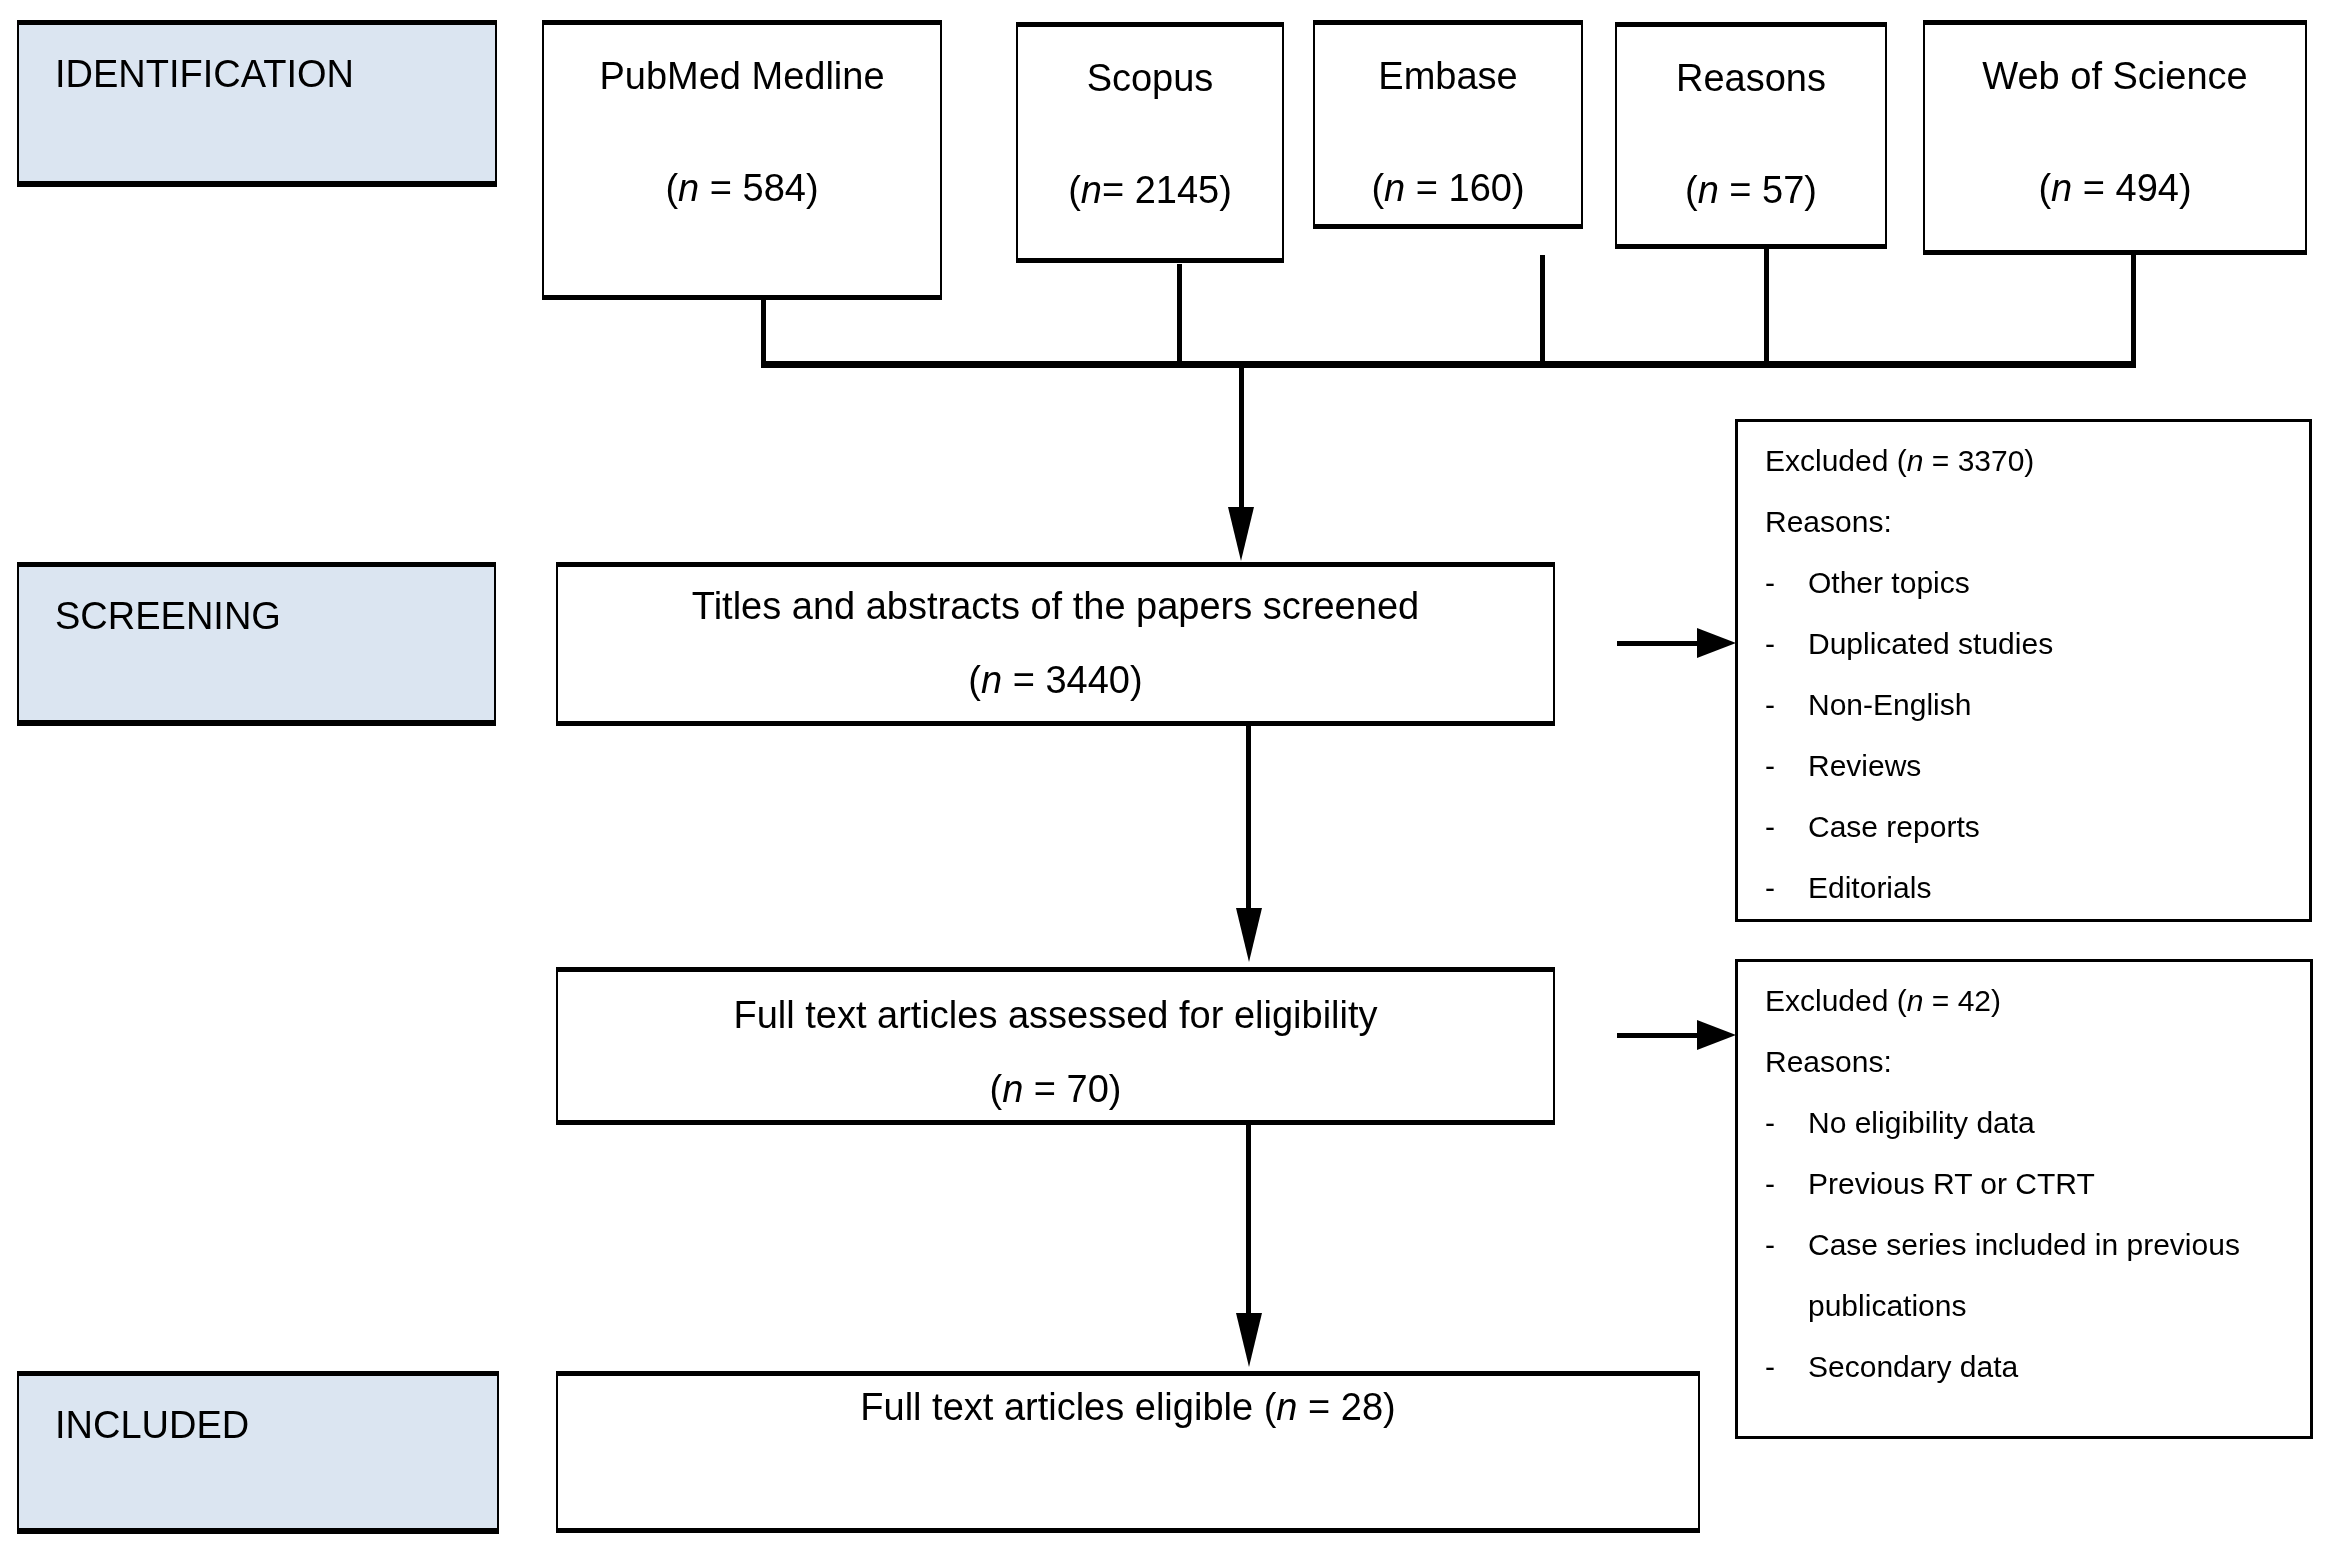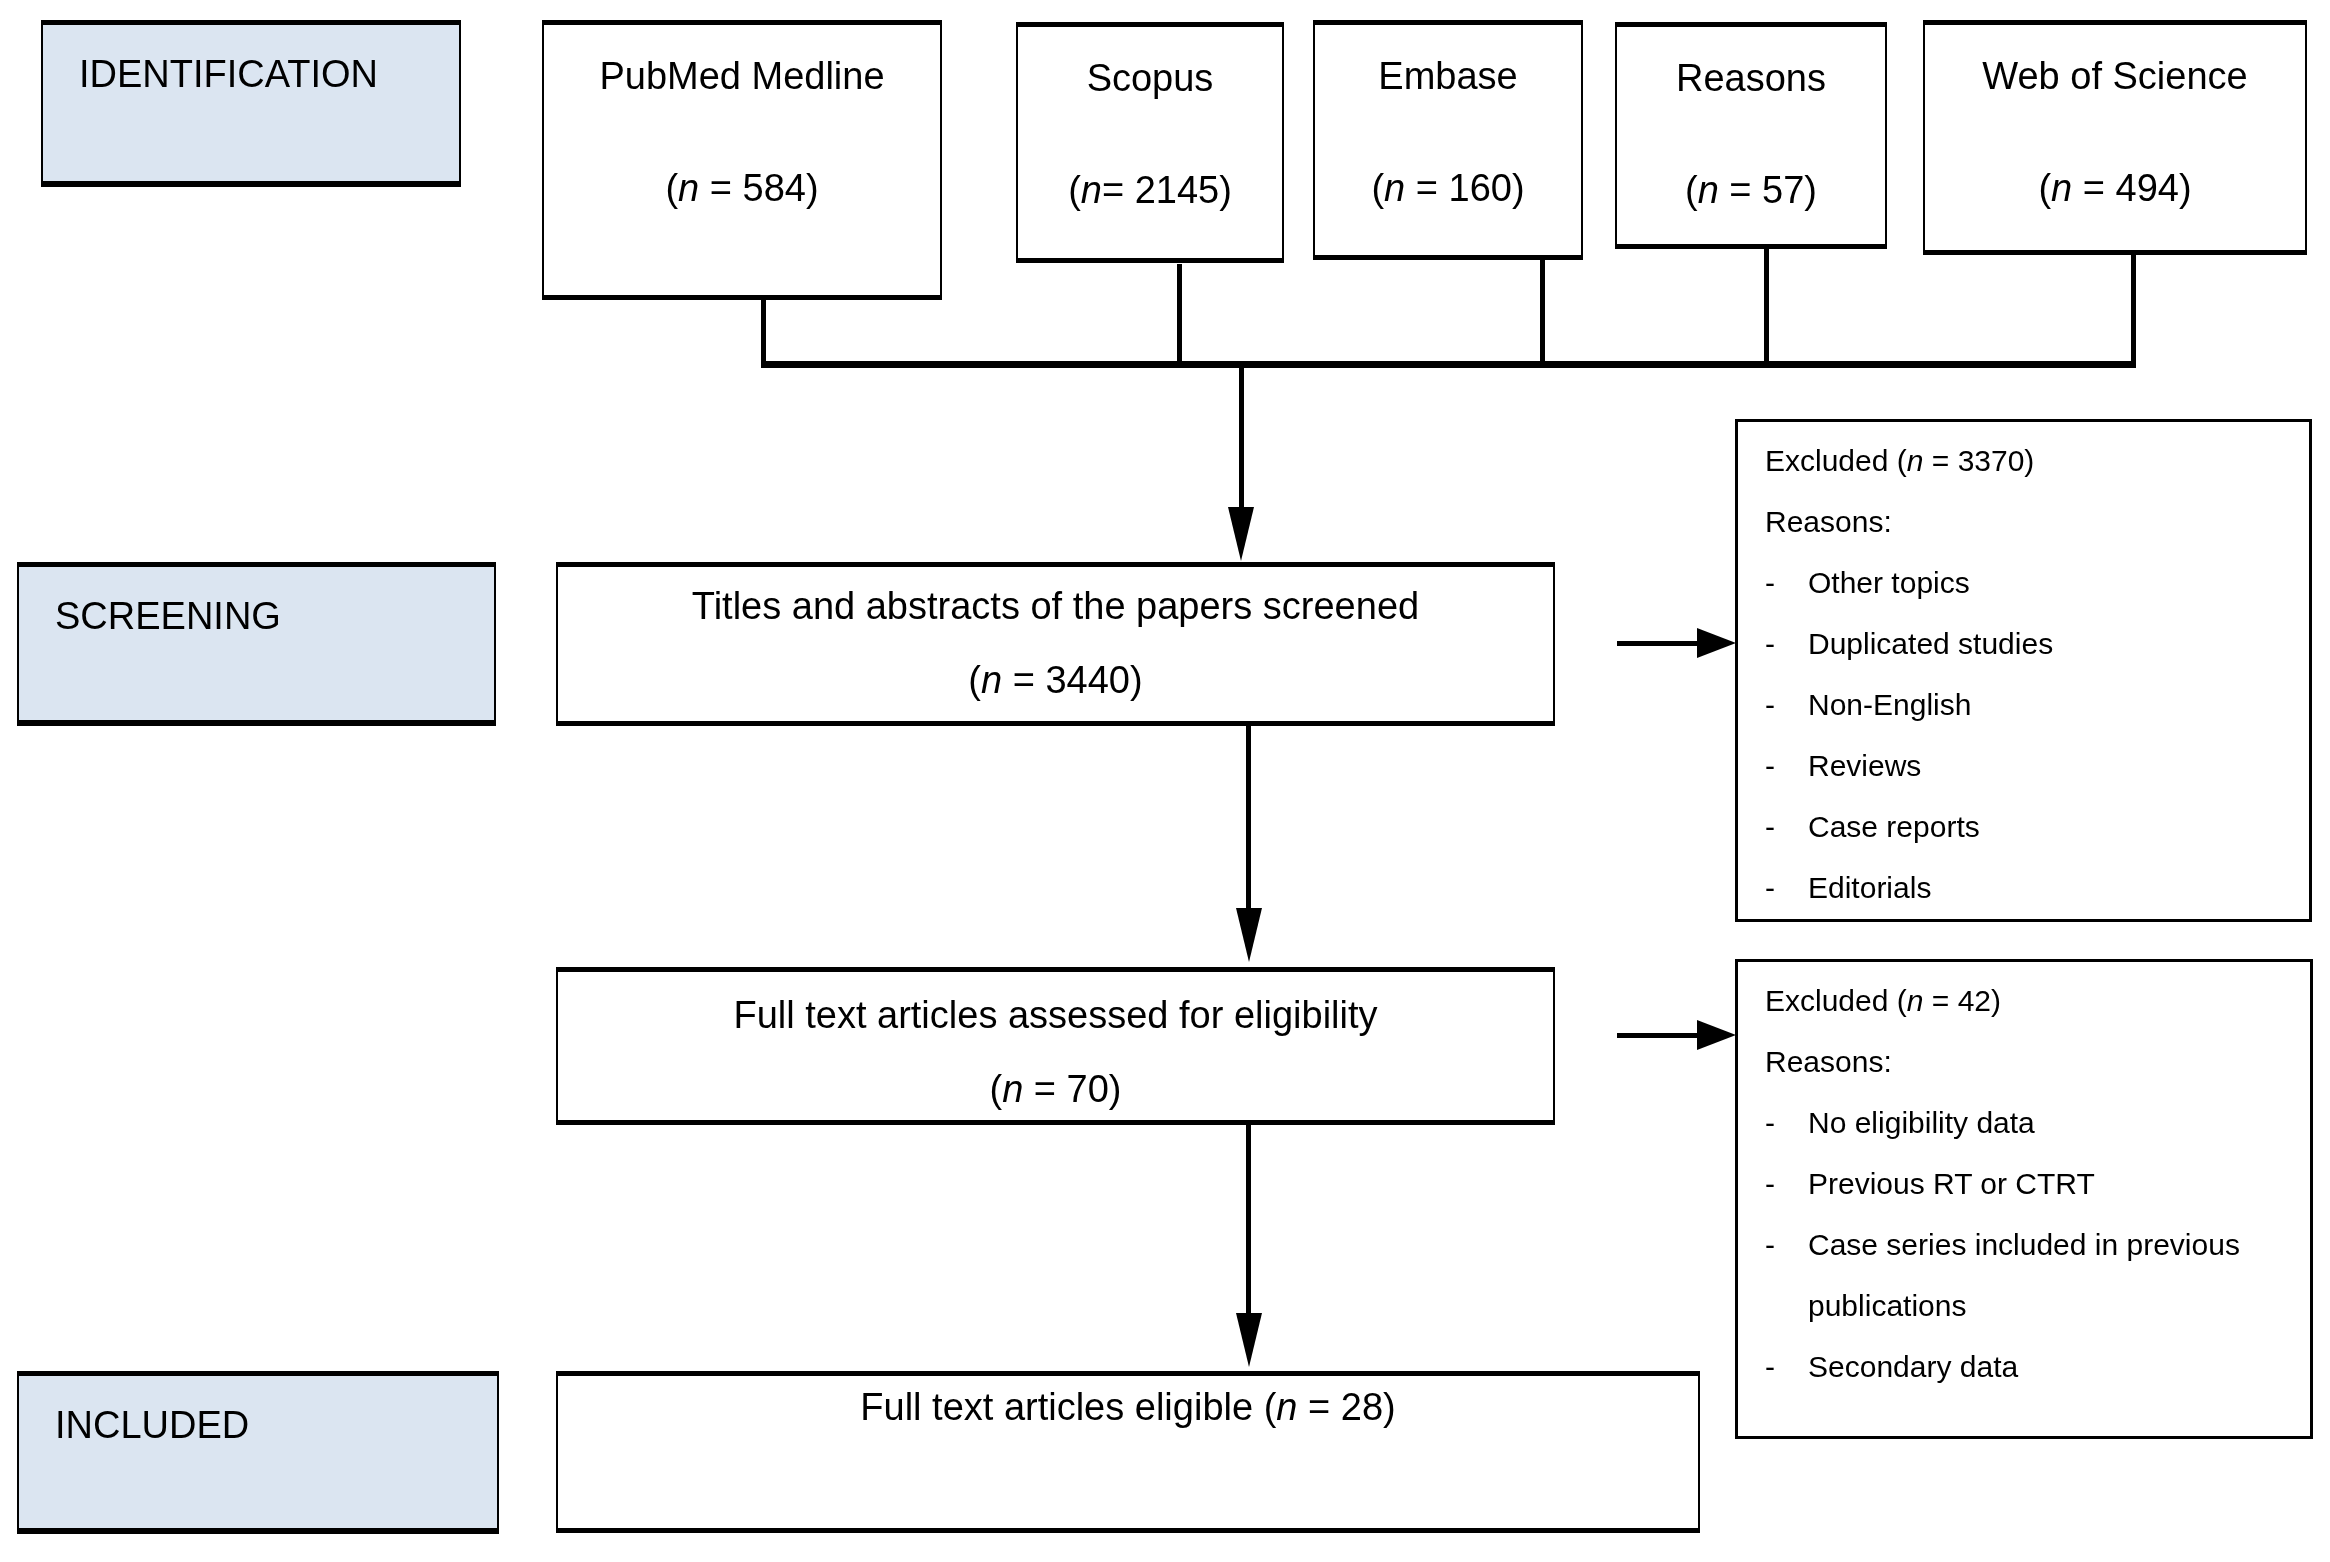--- a/index.html
+++ b/index.html
@@ -31,39 +31,39 @@
              border-top:54px solid #000;}
   .head-right{position:absolute;width:0;height:0;
               border-top:15px solid transparent;border-bottom:15px solid transparent;
               border-left:39px solid #000;}
 </style>
 </head>
 <body>
 
 <div class="canvas">
 
-  <div class="abs stage" style="left:17px;top:20px;width:420px;height:167px;margin-left:24px;">
+  <div class="abs stage" style="left:17px;top:20px;width:480px;height:167px;">
     <span>IDENTIFICATION</span>
   </div>
   <div class="abs stage" style="left:17px;top:562px;width:479px;height:164px;">
     <span>SCREENING</span>
   </div>
   <div class="abs stage" style="left:17px;top:1371px;width:482px;height:163px;">
     <span>INCLUDED</span>
   </div>
 
   <div class="abs wbox src" style="left:542px;top:20px;width:400px;height:280px;">
     <div class="bline">PubMed Medline</div>
     <div class="bline"><span class="pre">(</span><span class="n">n</span><span class="post"> = 584)</span></div>
   </div>
   <div class="abs wbox src" style="left:1016px;top:22px;width:268px;height:241px;">
     <div class="bline">Scopus</div>
     <div class="bline"><span class="pre">(</span><span class="n">n</span><span class="post">= 2145)</span></div>
   </div>
-  <div class="abs wbox src" style="left:1313px;top:20px;width:270px;height:240px;">
+  <div class="abs wbox src" style="left:1313px;top:20px;width:270px;height:209px;">
     <div class="bline">Embase</div>
     <div class="bline"><span class="pre">(</span><span class="n">n</span><span class="post"> = 160)</span></div>
   </div>
   <div class="abs wbox src" style="left:1615px;top:22px;width:272px;height:227px;">
     <div class="bline">Reasons</div>
     <div class="bline"><span class="pre">(</span><span class="n">n</span><span class="post"> = 57)</span></div>
   </div>
   <div class="abs wbox src" style="left:1923px;top:20px;width:384px;height:235px;">
     <div class="bline">Web of Science</div>
     <div class="bline"><span class="pre">(</span><span class="n">n</span><span class="post"> = 494)</span></div>

